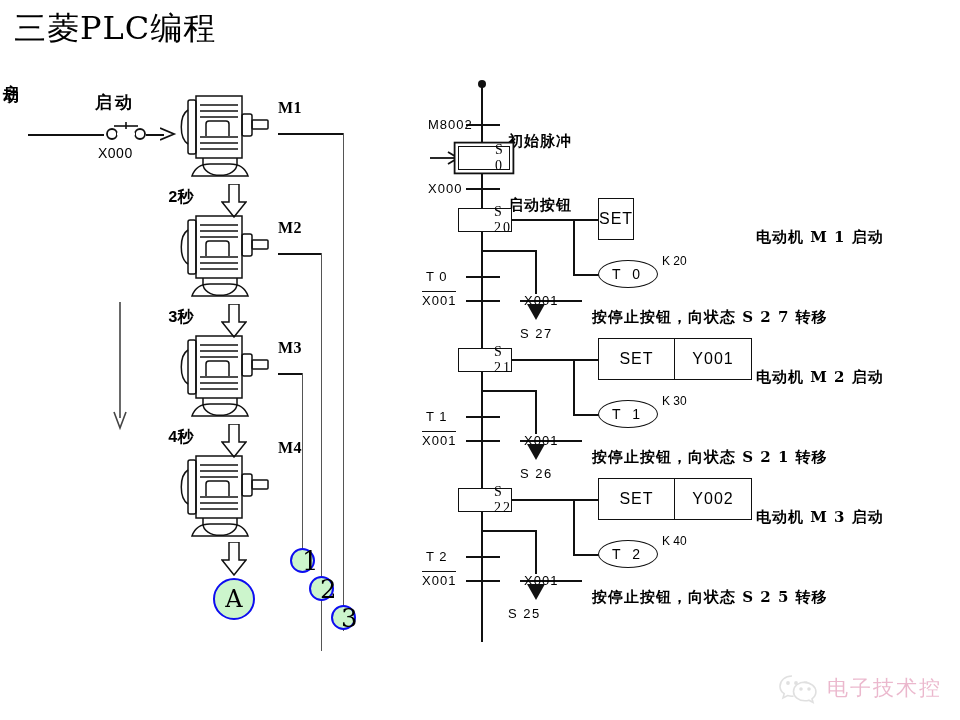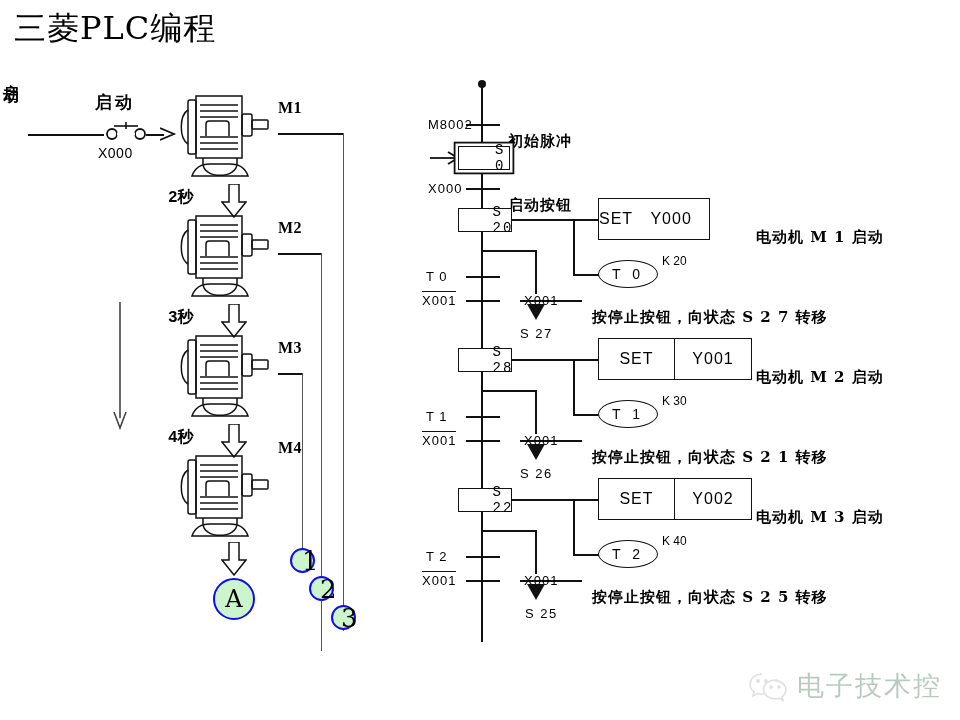--- a/index.html
+++ b/index.html
@@ -82,21 +82,21 @@
   }
 
   
   #right-panel { position: absolute; left: 420px; top: 60px; width: 540px; height: 600px; }
 
   .sfc-state {
     position: absolute;
     border: 1.8px solid #111;
     background: #fff;
     display: flex; align-items: center; justify-content: center;
-    font-family: Liberation Mono, monospace;
+    font-family: Liberation Serif, serif;
     font-size: 14px; letter-spacing: 2px;
     height: 24px;
     padding-left: 36px;
   }
   .sfc-state.initial {
     border: 1.8px solid #111;
     box-shadow: 0 0 0 2.5px #fff, 0 0 0 4.3px #111;
   }
   .sfc-box {
     position: absolute;
@@ -161,21 +161,21 @@
   .arrow-right { position: absolute; width: 22px; height: 16px; }
 
   
   #watermark {
     position: absolute; right: 18px; bottom: 16px;
     display: flex; align-items: center; gap: 8px;
     opacity: .30;
   }
   #watermark .wm-text {
     font-family: "DejaVu Serif", "Liberation Serif", serif;
-    font-size: 27px; color: #14532d; letter-spacing: 2px;
+    font-size: 21px; color: #be185d; letter-spacing: 2px;
   }
 </style>
 </head>
 <body>
 
 <div id="page-title">三菱PLC编程</div>
 
 <div id="left-panel">
 
   <div class="hline" style="left:28px; top:64px; width:76px;"></div>
@@ -338,41 +338,40 @@
   <div class="cn-desc" style="left:88px; top:119px;">启动按钮</div>
 
   <div class="sfc-state" style="left:38px; top:148px; width:54px;">S 20</div>
   <div class="hline" style="left:92px; top:159px; width:62px;"></div>
   <div class="vline" style="left:153px; top:159px; height:56px;"></div>
   <div class="hline" style="left:153px; top:159px; width:26px;"></div>
   <div class="hline" style="left:153px; top:214px; width:26px;"></div>
 
   <div class="sfc-box" style="left:178px; top:138px;">
     <div>SET</div>
-    <div class="cellB">Y000</div>
   </div>
   <div class="cn-desc" style="left:336px; top:151px;">电动机 M 1 启动</div>
 
   <div class="timer-oval" style="left:178px; top:200px;">T  0</div>
   <div class="k-lbl" style="left:242px; top:194px;">K 20</div>
 
   <div class="hline" style="left:61px; top:190px; width:55px;"></div>
   <div class="vline" style="left:115px; top:190px; height:44px;"></div>
   <div class="hline" style="left:46px; top:216px; width:34px;"></div>
   <div class="sig-lbl" style="left:6px; top:209px;">T  0</div>
 
   <div class="hline" style="left:46px; top:240px; width:34px;"></div>
   <div class="sig-lbl not" style="left:2px; top:231px;">X001</div>
   <div class="hline" style="left:100px; top:240px; width:62px;"></div>
   <div class="sig-lbl" style="left:104px; top:233px;">X001</div>
   <div class="cn-desc" style="left:172px; top:231px;">按停止按钮，向状态 S 2 7 转移</div>
   <div class="arrow-down-filled" style="left:107px; top:244px;"></div>
   <div class="s-target" style="left:100px; top:266px;">S 27</div>
 
-  <div class="sfc-state" style="left:38px; top:288px; width:54px;">S 28</div>
+  <div class="sfc-state" style="left:38px; top:288px; width:54px;">S 21</div>
   <div class="hline" style="left:92px; top:299px; width:62px;"></div>
   <div class="vline" style="left:153px; top:299px; height:56px;"></div>
   <div class="hline" style="left:153px; top:299px; width:26px;"></div>
   <div class="hline" style="left:153px; top:354px; width:26px;"></div>
 
   <div class="sfc-box" style="left:178px; top:278px;">
     <div class="cellA">SET</div>
     <div class="cellB">Y001</div>
   </div>
   <div class="cn-desc" style="left:336px; top:291px;">电动机 M 2 启动</div>
@@ -412,21 +411,21 @@
   <div class="vline" style="left:115px; top:470px; height:44px;"></div>
   <div class="hline" style="left:46px; top:496px; width:34px;"></div>
   <div class="sig-lbl" style="left:6px; top:489px;">T  2</div>
 
   <div class="hline" style="left:46px; top:520px; width:34px;"></div>
   <div class="sig-lbl not" style="left:2px; top:511px;">X001</div>
   <div class="hline" style="left:100px; top:520px; width:62px;"></div>
   <div class="sig-lbl" style="left:104px; top:513px;">X001</div>
   <div class="cn-desc" style="left:172px; top:511px;">按停止按钮，向状态 S 2 5 转移</div>
   <div class="arrow-down-filled" style="left:107px; top:524px;"></div>
-  <div class="s-target" style="left:105px; top:546px;">S 25</div>
+  <div class="s-target" style="left:88px; top:546px;">S 25</div>
 
 </div>
 
 <div id="watermark">
   <svg width="40" height="32" viewBox="0 0 40 32">
     <g fill="none" stroke="#9a9a9a" stroke-width="1.6">
       <path d="M13 4 C6 4 1 8.6 1 14.2 c0 3 1.6 5.7 4.2 7.5 L4 26 l4.6-2.4 c1.4 .4 2.9 .6 4.4 .6 .5 0 1 0 1.5-.1"></path>
       <path d="M26 10 c-6.4 0-11.5 4.2-11.5 9.4 0 5.2 5.1 9.4 11.5 9.4 1.4 0 2.7-.2 3.9-.6 L34 30.4 l-1-3.6 c2.4-1.7 3.9-4.2 3.9-7 0-5.2-5.2-9.4-11.6-9.4 z"></path>
       <circle cx="9" cy="11" r="1.1" fill="#9a9a9a"></circle>
       <circle cx="17" cy="11" r="1.1" fill="#9a9a9a"></circle>

